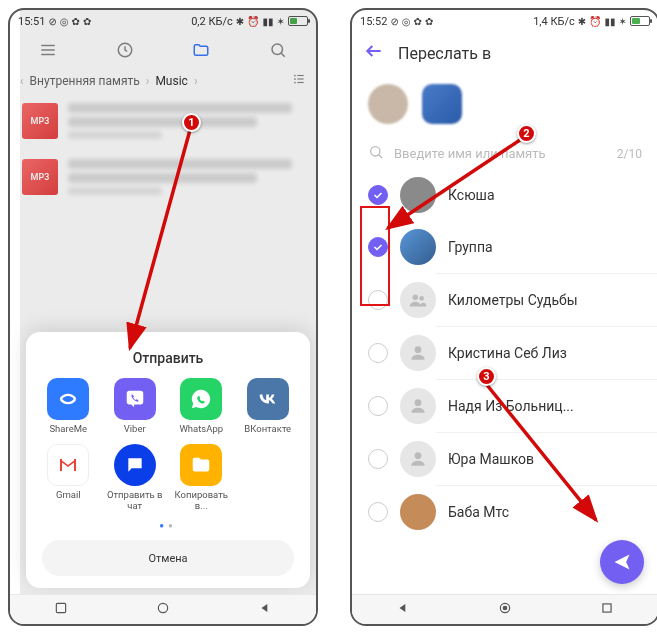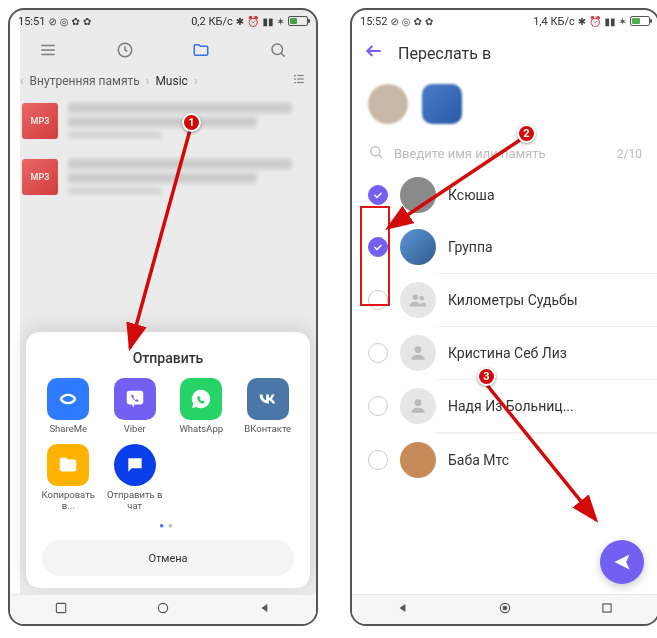--- a/index.html
+++ b/index.html
@@ -286,34 +286,44 @@
         </div>
         <div class="app">
           <div class="icon ic-vk">
             <svg width="22" height="22" viewBox="0 0 24 24" fill="#fff">
                 <path d="M3 7h3c0 3 2 6 4 6V7h3v4c2-1 3-3 3-4h3c-1 3-2 4-3 5 2 1 3 3 4 5h-3c-1-2-2-3-4-4v4h-1c-5 0-9-4-9-9z"></path>
               </svg>
           </div>
           <div class="label">ВКонтакте</div>
         </div>
         <div class="app">
+          <div class="icon ic-gmail">
+            <svg width="24" height="24" viewBox="0 0 24 24">
+                <path fill="#ea4335" d="M4 6l8 6 8-6v2l-8 6-8-6z"></path>
+                <path fill="#ea4335" d="M4 6h2v12H4z M18 6h2v12h-2z"></path>
+                <path fill="#fff" d="M6 8l6 4.5L18 8v10H6z" opacity="0"></path>
+              </svg>
+          </div>
+          <div class="label">Gmail</div>
+        </div>
+        <div class="app">
+          <div class="icon ic-chat" style="border-radius:50%;">
+            <svg width="20" height="20" viewBox="0 0 24 24" fill="#fff">
+                <path d="M4 4h16v12H8l-4 4z"></path>
+              </svg>
+          </div>
+          <div class="label">Отправить в чат</div>
+        </div>
+        <div class="app">
           <div class="icon ic-copy">
             <svg width="22" height="22" viewBox="0 0 24 24" fill="#fff">
                 <path d="M3 6a2 2 0 0 1 2-2h5l2 2h7a2 2 0 0 1 2 2v9a2 2 0 0 1-2 2H5a2 2 0 0 1-2-2z"></path>
               </svg>
           </div>
           <div class="label">Копировать в...</div>
-        </div>
-        <div class="app">
-          <div class="icon ic-chat" style="border-radius:50%;">
-            <svg width="20" height="20" viewBox="0 0 24 24" fill="#fff">
-                <path d="M4 4h16v12H8l-4 4z"></path>
-              </svg>
-          </div>
-          <div class="label">Отправить в чат</div>
         </div>
       </div>
       <div class="dots"><span class="act">●</span>●</div>
       <div class="cancel-btn">Отмена</div>
     </div>
   </div>
 
   <div class="navbar">
     <span><svg class="nb" viewBox="0 0 24 24" fill="none" stroke="currentColor" stroke-width="2">
           <rect x="4" y="4" width="16" height="16" rx="2"></rect>
@@ -421,20 +431,30 @@
     <div class="chk"></div>
     <div class="ava">
       <svg width="20" height="20" viewBox="0 0 24 24" fill="currentColor">
           <circle cx="12" cy="8" r="4"></circle>
           <path d="M4 20c0-4 4-6 8-6s8 2 8 6z"></path>
         </svg>
     </div>
     <div class="name">Надя Из Больниц...</div>
   </div>
   <div class="divider"></div>
+  <div class="contact">
+    <div class="chk"></div>
+    <div class="ava">
+      <svg width="20" height="20" viewBox="0 0 24 24" fill="currentColor">
+          <circle cx="12" cy="8" r="4"></circle>
+          <path d="M4 20c0-4 4-6 8-6s8 2 8 6z"></path>
+        </svg>
+    </div>
+    <div class="name">Юра Машков</div>
+  </div>
   <div class="divider"></div>
   <div class="contact">
     <div class="chk"></div>
     <div class="ava" style="background:#c58c5a;"></div>
     <div class="name">Баба Мтс</div>
   </div>
 
   <div class="fab">
     <svg width="20" height="20" viewBox="0 0 24 24" fill="#fff">
         <path d="M3 12l18-9-4 9 4 9z"></path>

